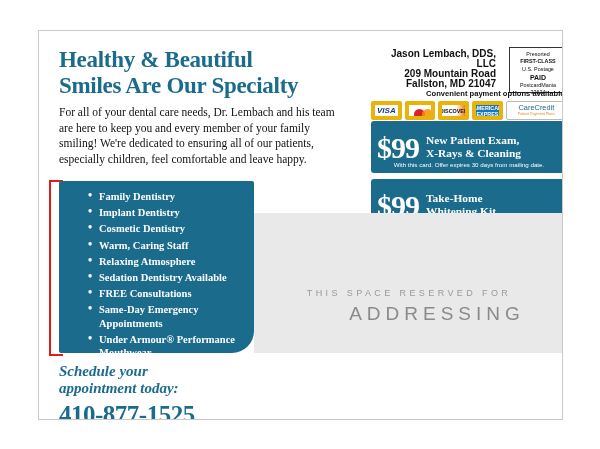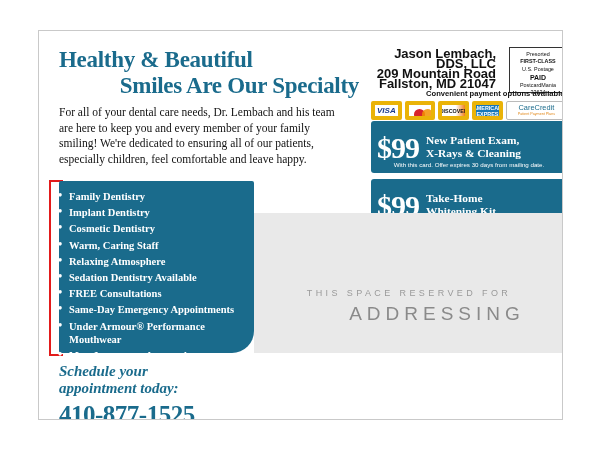--- a/index.html
+++ b/index.html
@@ -14,34 +14,34 @@
     box-sizing:border-box;
     overflow:hidden;
   }
   
   .headline{
     position:absolute;left:20px;top:16px;width:300px;
     font-family:"Liberation Serif",serif;
     font-weight:bold;font-size:23px;line-height:26px;
     color:#1a6b8c;letter-spacing:-0.3px;
   }
-  .headline .l2{display:block;text-align:right;}
+  .headline .l2{display:block;}
   .blurb{
     position:absolute;left:20px;top:74px;width:290px;
     font-family:"Liberation Serif",serif;
     font-size:11.5px;line-height:15.5px;color:#111;
   }
   
   .benefits{
     position:absolute;left:20px;top:150px;width:195px;height:172px;
     background:#1a6b8c;color:#ffffff;
     border-radius:2px 2px 22px 2px;
   }
   .benefits ul{
-    margin:0;padding:9px 10px 0 10px;list-style:none;
+    margin:0;padding:9px 10px 0 40px;list-style:none;
   }
   .benefits li{
     font-family:"Liberation Serif",serif;
     font-weight:bold;font-size:10.5px;line-height:13.2px;
     margin-bottom:3px;position:relative;
   }
   .benefits li:before{
     content:"\2022";position:absolute;left:-11px;top:-1px;font-size:12px;
   }
   
@@ -59,21 +59,21 @@
     color:#1a6b8c;
   }
   .phone{
     font-family:"Liberation Serif",serif;
     font-weight:bold;font-size:25px;line-height:29px;color:#1a6b8c;
     letter-spacing:-0.5px;margin-top:3px;
   }
   
   .retaddr{
     position:absolute;left:332px;top:18px;width:125px;text-align:right;
-    font-size:13px;line-height:10px;color:#111;font-weight:bold;
+    font-size:10px;line-height:10px;color:#111;font-weight:bold;
   }
   
   .indicia{
     position:absolute;left:470px;top:16px;width:58px;height:46px;
     border:1px solid #333;text-align:center;
     font-size:5.4px;line-height:7.3px;color:#111;
     padding-top:3px;box-sizing:border-box;
   }
   .indicia .paid{font-weight:bold;font-size:7px;line-height:9px;}
   .indicia .bold{font-weight:bold;}

